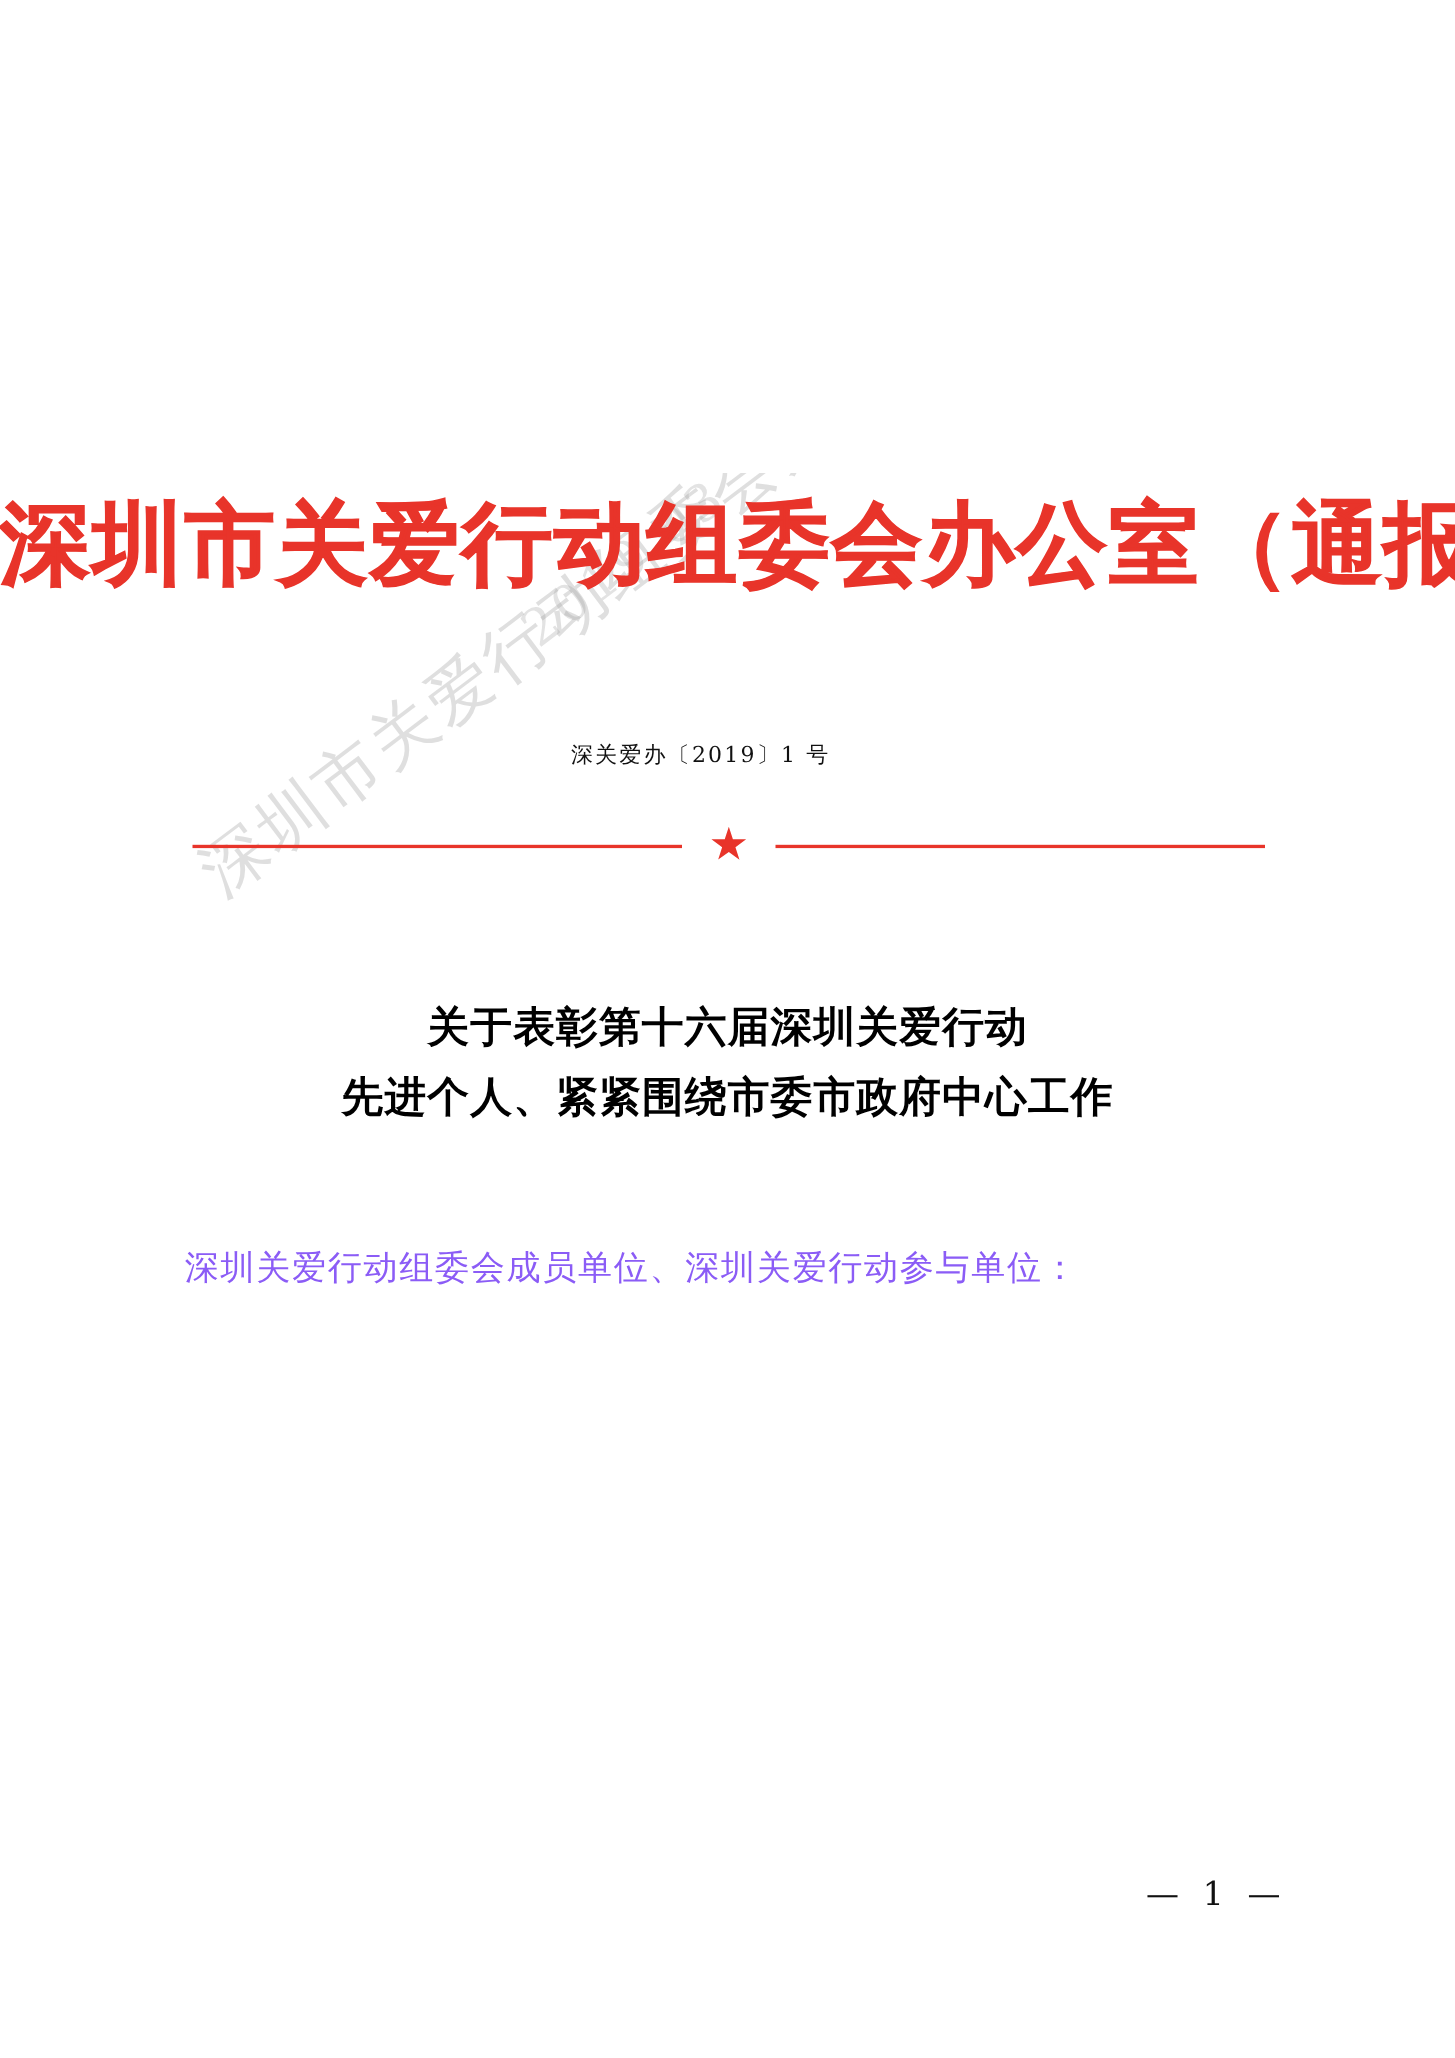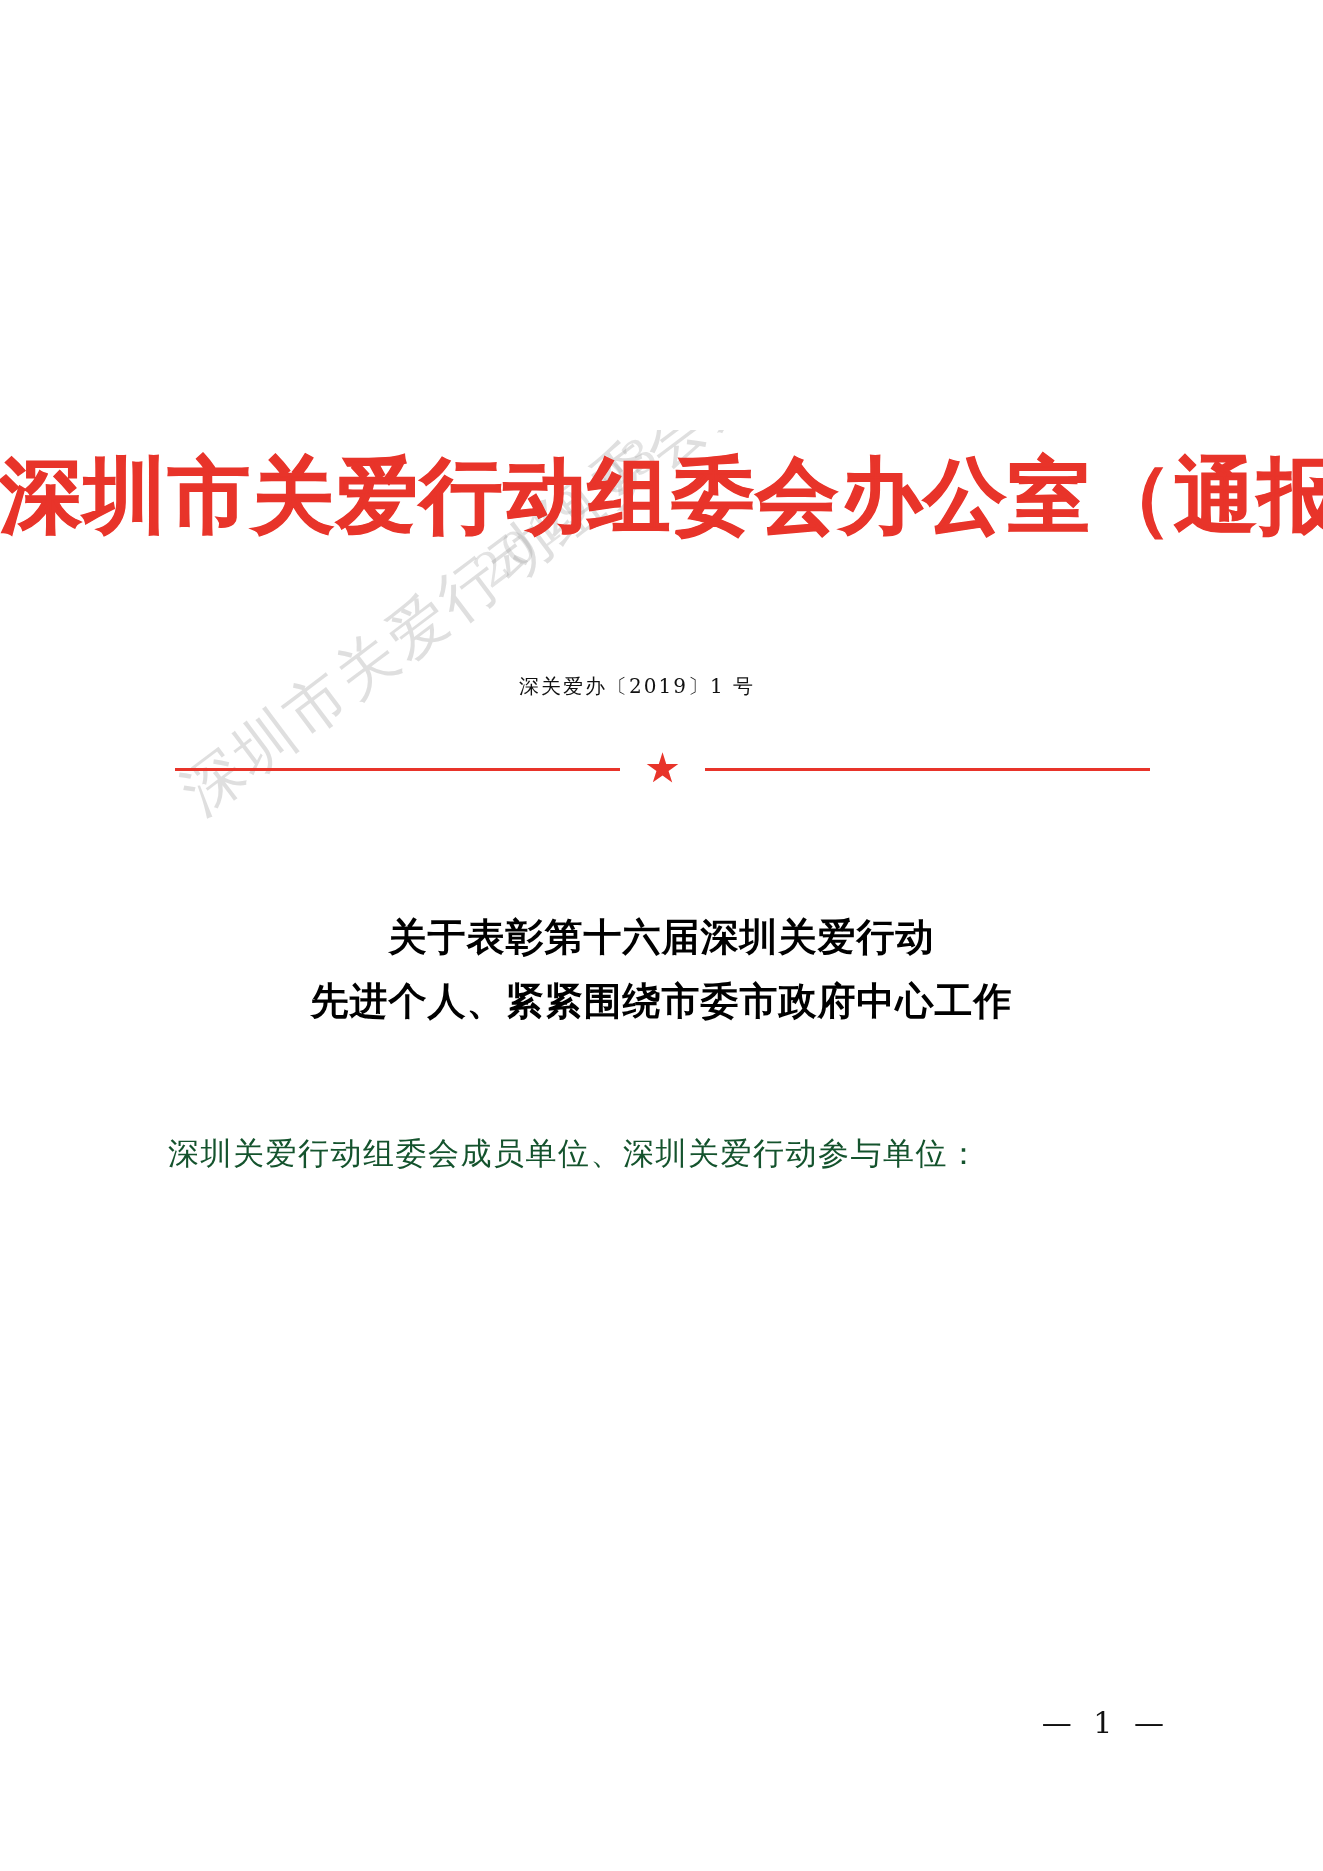--- a/index.html
+++ b/index.html
@@ -123,41 +123,41 @@
     line-height: 26px;
   }
 
   
   .doc-title {
     position: absolute;
     left: 160px;
     top: 905px;
     width: 1003px;
     text-align: center;
-    font-family: Liberation Sans, sans-serif;
+    font-family: Liberation Mono, monospace;
     font-weight: bold;
     font-size: 38px;
     line-height: 64px;
     letter-spacing: 1px;
     color: #000;
     z-index: 10;
   }
   .doc-title .line2 { display: block; }
 
   
   .body-text {
     position: absolute;
     left: 168px;
     top: 1122px;
     width: 990px;
     font-family: "DejaVu Serif", "Liberation Serif", serif;
     font-size: 31px;
     line-height: 62px;
     letter-spacing: 1.5px;
-    color: #14532d;
+    color: #8b5cf6;
     z-index: 10;
   }
   .body-text p {
     margin: 0;
     text-align: justify;
     text-justify: inter-ideograph;
   }
   .body-text p.indent { text-indent: 2em; }
 
   

